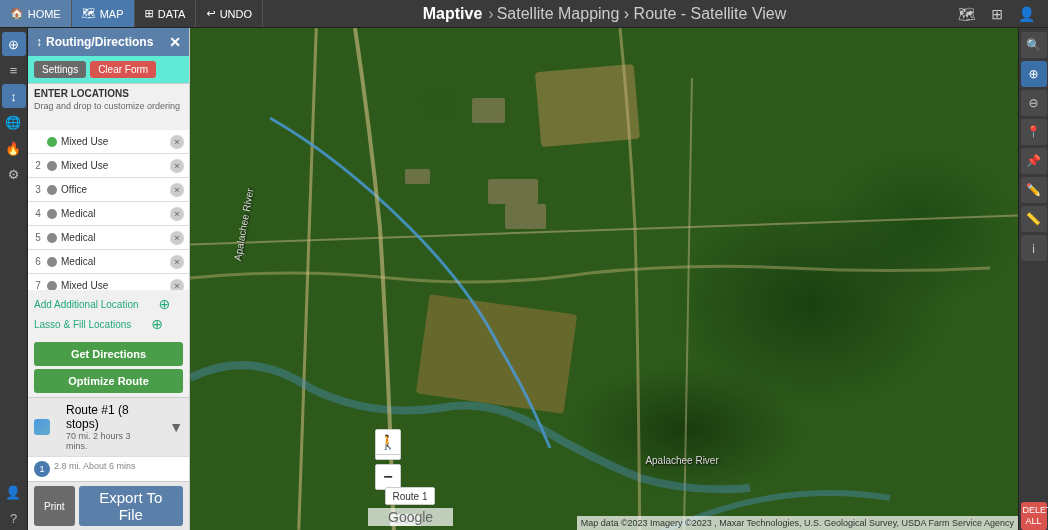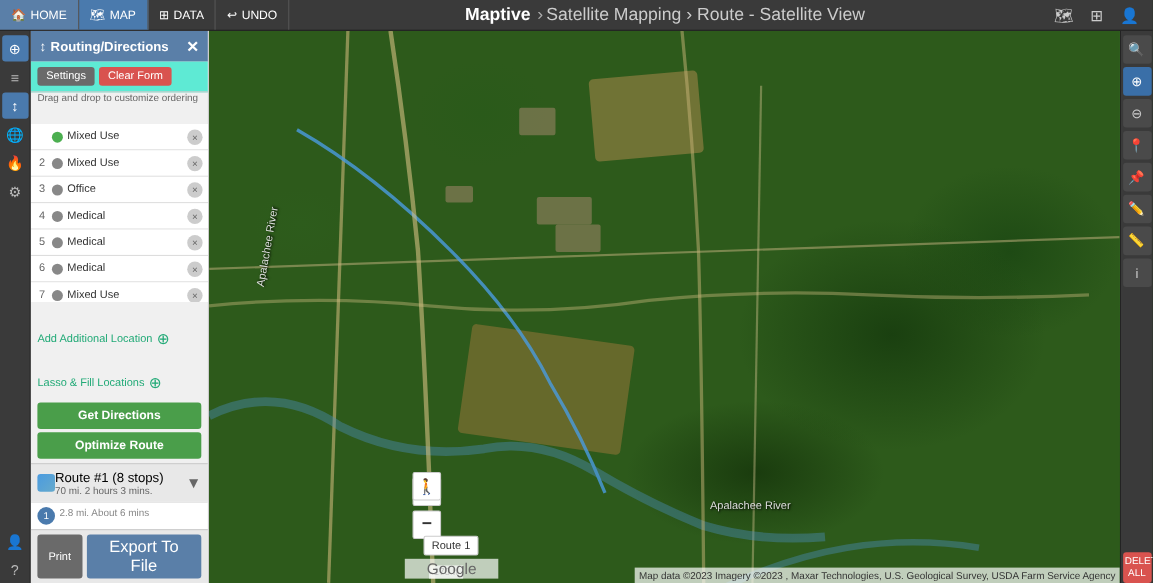--- a/index.html
+++ b/index.html
@@ -95,22 +95,22 @@
       outline: none; min-width: 0;
     }
     .loc-x {
       width: 14px; height: 14px; border-radius: 50%; background: #ccc;
       display: flex; align-items: center; justify-content: center;
       font-size: 9px; color: #666; cursor: pointer; flex-shrink: 0;
     }
 
     .panel-actions { padding: 4px 6px; flex-shrink: 0; }
     .add-link {
-      display: flex; align-items: center; gap: 4px;
-      color: #2a7; font-size: 10px; cursor: pointer; padding: 2px 0; margin-top: 20px;
+      display: flex; align-items: center; gap: 20px;
+      color: #2a7; font-size: 10px; cursor: pointer; padding: 2px 0;
     }
     .add-link .plus-icon { font-size: 14px; }
 
     .route-color-section { padding: 4px 6px; flex-shrink: 0; }
     .route-color-label { font-size: 10px; color: #555; margin-bottom: 4px; }
     .color-swatches { display: flex; gap: 4px; }
     .color-swatch {
       width: 22px; height: 22px; border-radius: 3px; cursor: pointer; border: 1px solid #aaa;
     }
 
@@ -121,21 +121,21 @@
     }
 
     .btn-optimize {
       margin: 0 6px 4px; background: #4a9e4a; color: #fff; border: none;
       padding: 6px; border-radius: 3px; cursor: pointer; font-size: 11px; font-weight: bold;
       width: calc(100% - 12px);
     }
 
     .route-summary {
       background: #e8e8e8; border-top: 1px solid #ccc; padding: 5px 6px;
-      flex-shrink: 0; display: flex; align-items: center; gap: 0;
+      flex-shrink: 0; display: flex; align-items: center; gap: 16px;
     }
     .route-color-box { width: 16px; height: 16px; border-radius: 3px; flex-shrink: 0; }
     .route-chevron { font-size: 14px; color: #666; cursor: pointer; }
 
     .route-step {
       display: flex; align-items: flex-start; gap: 4px; padding: 4px 6px;
       border-top: 1px solid #ddd; background: #fff; flex-shrink: 0;
     }
     .step-num-badge {
       width: 16px; height: 16px; background: #4a7aad; color: #fff;
@@ -286,20 +286,21 @@
         <span>Routing/Directions</span>
       </div>
       <span class="panel-close">✕</span>
     </div>
 
     <div class="panel-toolbar">
       <button class="btn-settings">Settings</button>
       <button class="btn-clear">Clear Form</button>
     </div>
 
+    <div class="panel-section-label">ENTER LOCATIONS</div>
     <div class="panel-section-sub">Drag and drop to customize ordering</div>
 
     <div class="panel-scroll-area">
       <div class="location-list" id="location-list">
           <div class="location-row">
             <span class="loc-num"></span>
             <div class="loc-dot" style="background: rgb(76, 175, 80);"></div>
             <input class="loc-input" type="text" value="Mixed Use" style="">
             <div class="loc-x">×</div>
           </div>

